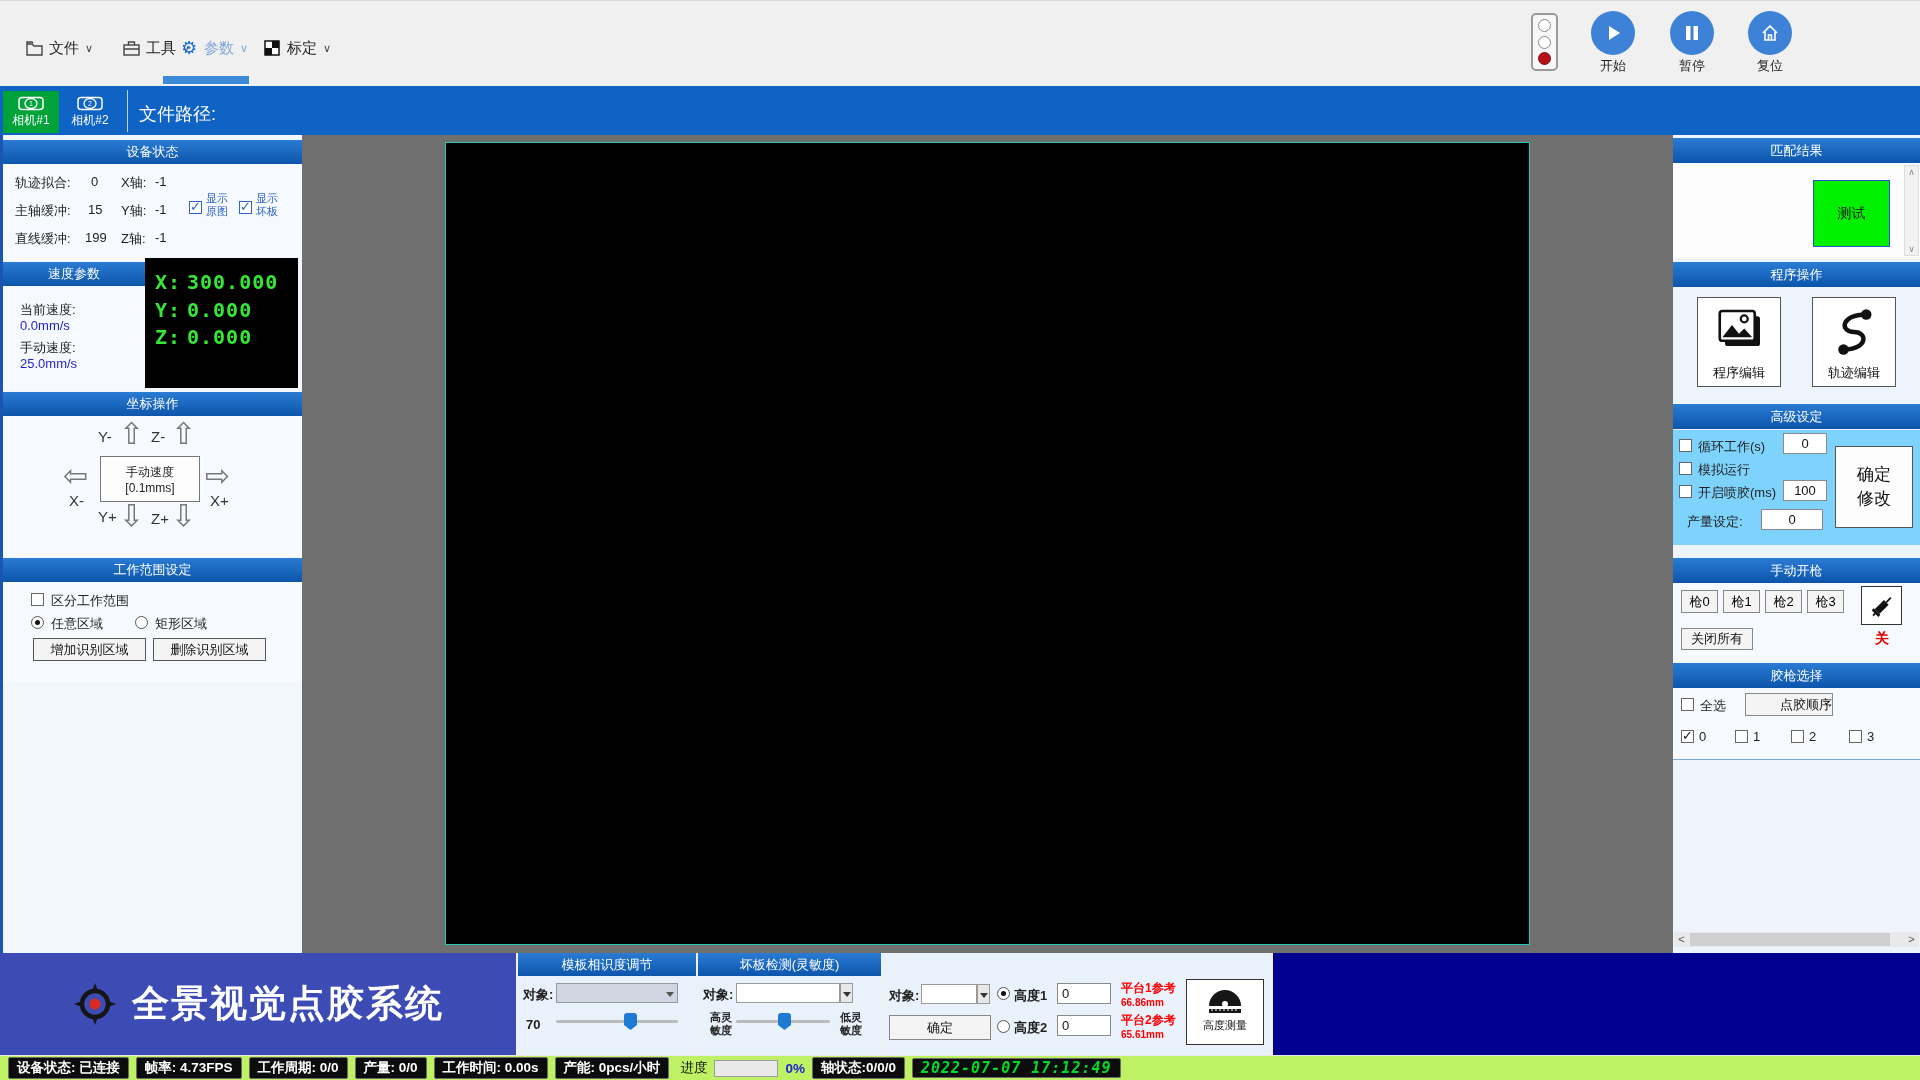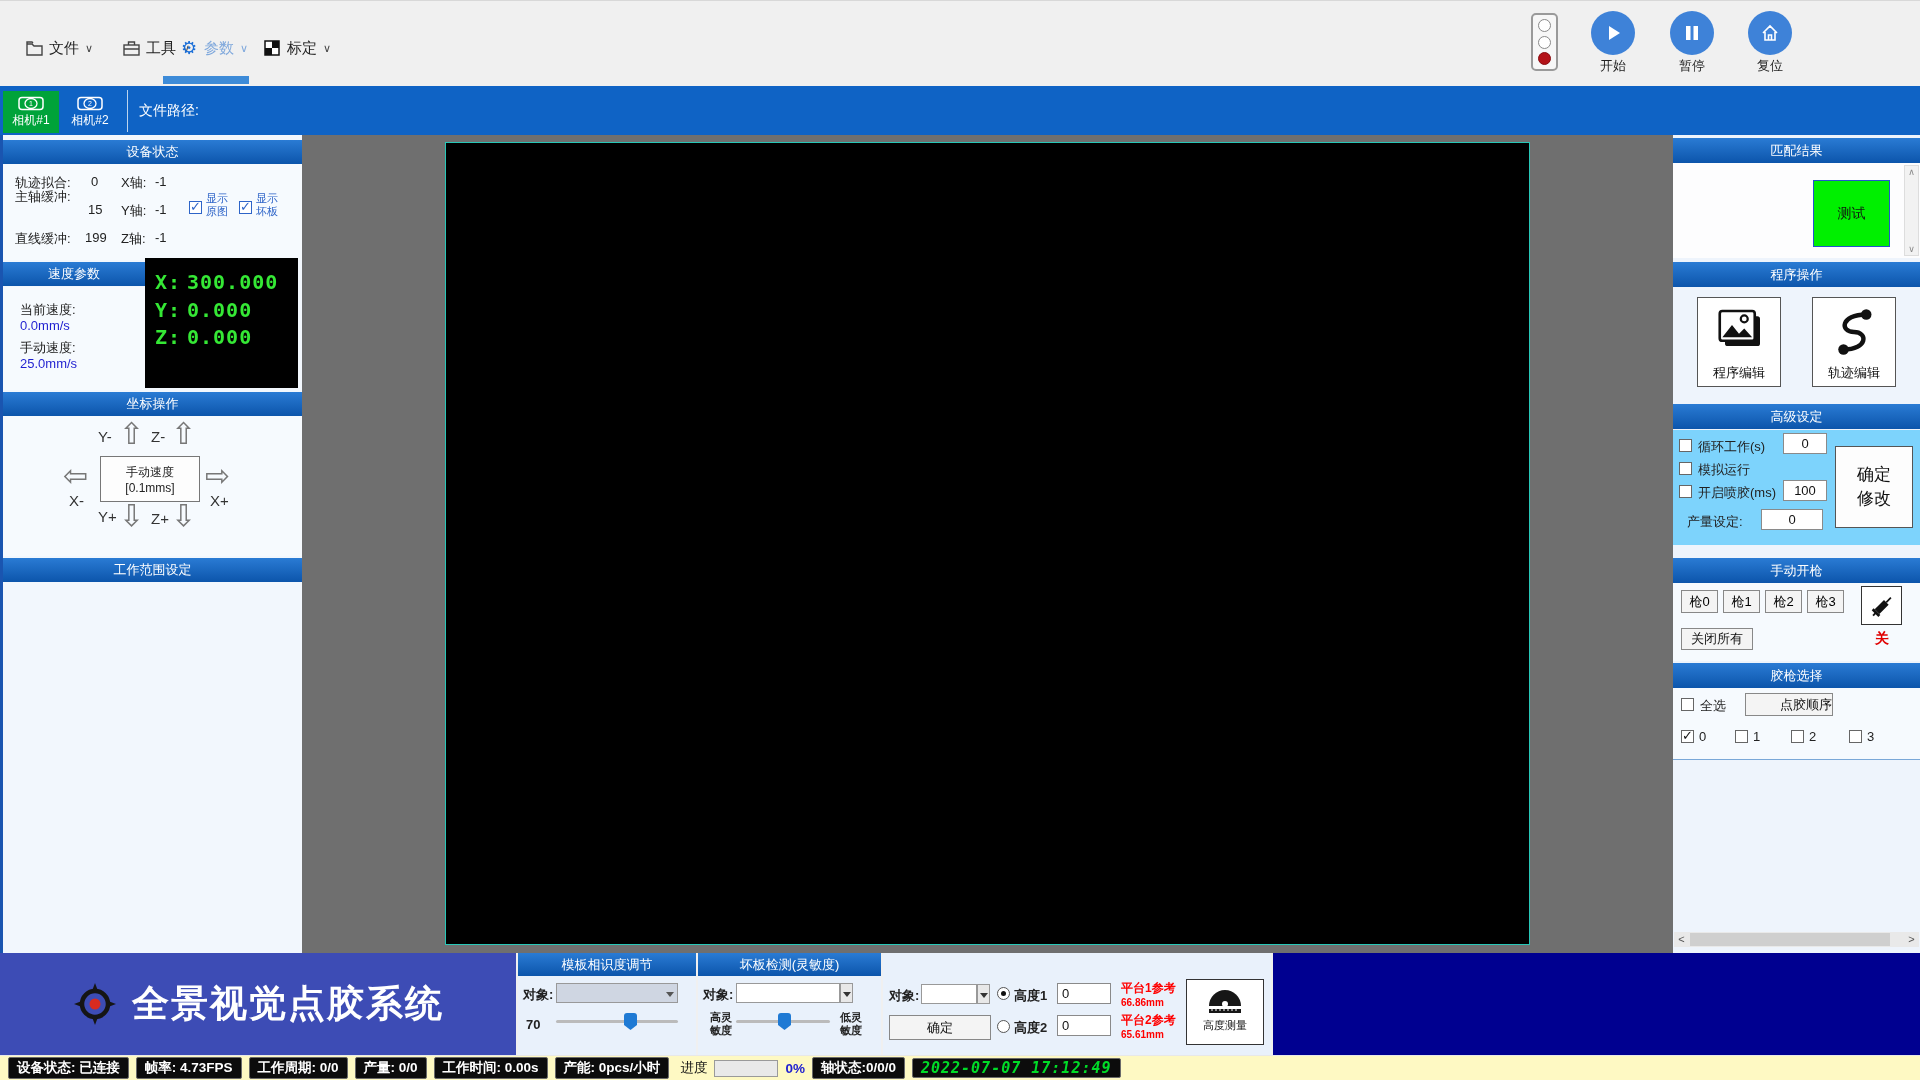--- a/index.html
+++ b/index.html
@@ -23,21 +23,21 @@
 
   .act-btn { position:absolute; top:10px; width:56px; text-align:center; cursor:pointer; }
   .act-circle { width:44px; height:44px; border-radius:50%; background:#3e82d8; margin:0 auto; display:flex; align-items:center; justify-content:center; }
   .act-label { font-size:13px; color:#222; margin-top:2px; }
 
   
   .toolbar { position:absolute; left:0; top:86px; width:1920px; height:49px; background:#0f63c5; }
   .cam-tab { position:absolute; top:5px; height:42px; width:56px; display:flex; flex-direction:column; align-items:center; justify-content:center; gap:1px; color:#fff; font-size:12px; cursor:pointer; }
   .cam-tab.active { background:#00a33a; }
   .tb-sep { position:absolute; left:127px; top:4px; width:1px; height:42px; background:#bcd4ee; }
-  .filepath { position:absolute; left:139px; top:16px; color:#fff; font-size:14px; }
+  .filepath { position:absolute; left:139px; top:16px; color:#fff; font-size:18px; }
 
   
   .main { position:absolute; left:0; top:135px; width:1920px; height:818px; }
 
   
   .lpanel { position:absolute; left:0; top:0; width:302px; height:818px; background:#f2f7fd; border-left:3px solid #1a55b0; }
   .sec-h { background:linear-gradient(#2a7bd4,#0c55ab); color:#fff; font-size:13px; text-align:center; height:24px; line-height:24px; }
   .lsec { position:absolute; left:0; width:299px; }
   .kv-row { position:absolute; font-size:13px; color:#222; }
   .chk { display:inline-block; width:13px; height:13px; border:1px solid #666; background:#fff; position:relative; vertical-align:middle; }
@@ -93,21 +93,21 @@
   .dd-btn { position:absolute; width:13px; height:20px; border:1px solid #999; background:#e8e8e8; cursor:pointer; }
   .dd-btn::after { content:""; position:absolute; left:2px; top:8px; border-left:4px solid transparent; border-right:4px solid transparent; border-top:5px solid #333; }
   .slider { position:absolute; height:17px; cursor:pointer; }
   .slider .track { position:absolute; left:0; right:0; top:7px; height:3px; background:#bbb; border-radius:2px; }
   .slider .sthumb { position:absolute; top:0; width:13px; height:17px; background:#1f7ad4; border-radius:3px 3px 0 0; clip-path:polygon(0 0,100% 0,100% 70%,50% 100%,0 70%); }
   .sens { position:absolute; width:26px; font-size:11px; line-height:13px; font-weight:bold; color:#222; }
   .redref { position:absolute; color:#f00; font-size:12px; font-weight:bold; line-height:13px; }
   .navyfill { flex:1; height:102px; background:#000090; margin-left:2px; }
 
   
-  .statusbar { position:absolute; left:0; top:1055px; width:1920px; height:25px; background:#fef9c3; border-top:1px solid #e8e8e8; display:flex; align-items:center; padding-left:8px; gap:7px; }
+  .statusbar { position:absolute; left:0; top:1055px; width:1920px; height:25px; background:#bef264; border-top:1px solid #e8e8e8; display:flex; align-items:center; padding-left:8px; gap:7px; }
   .sbox { background:#0c0c0c; border:1px solid #6a6a6a; border-radius:2px; color:#fff; font-size:13.5px; font-weight:bold; padding:1px 8px; white-space:nowrap; }
   .progress-label { color:#111; font-size:13.5px; margin-left:4px; }
   .progress-track { width:64px; height:17px; background:#e9e9e9; border:1px solid #9a9a9a; }
   .progress-pct { color:#2020d0; font-size:13.5px; font-weight:bold; }
   .clockbox { background:#0c0c0c; border:1px solid #6a6a6a; border-radius:2px; color:#00dc28; font-size:15px; font-weight:bold; font-style:italic; font-family:"DejaVu Sans Mono","Liberation Mono",monospace; padding:0 8px; letter-spacing:1px; }
 </style>
 </head>
 <body>
 
 <div id="app">
@@ -209,21 +209,21 @@
     <div class="lpanel">
 
       <div class="lsec" style="top:5px;">
         <div class="sec-h">设备状态</div>
         <div style="position:relative; height:96px; background:#f6fafe;">
           <span class="kv-row" style="left:12px; top:10px;">轨迹拟合:</span>
           <span class="kv-row" style="left:88px; top:10px;">0</span>
           <span class="kv-row" style="left:118px; top:10px;">X轴:</span>
           <span class="kv-row" style="left:152px; top:10px;">-1</span>
 
-          <span class="kv-row" style="left:12px; top:24px;">主轴缓冲:</span>
+          <span class="kv-row" style="left:12px; top:38px;">主轴缓冲:</span>
           <span class="kv-row" style="left:85px; top:38px;">15</span>
           <span class="kv-row" style="left:118px; top:38px;">Y轴:</span>
           <span class="kv-row" style="left:152px; top:38px;">-1</span>
 
           <span class="kv-row" style="left:12px; top:66px;">直线缓冲:</span>
           <span class="kv-row" style="left:82px; top:66px;">199</span>
           <span class="kv-row" style="left:118px; top:66px;">Z轴:</span>
           <span class="kv-row" style="left:152px; top:66px;">-1</span>
 
           <span class="chk blue checked" style="position:absolute; left:186px; top:37px;"></span>
@@ -277,20 +277,32 @@
 
           <span class="jog-label" style="left:95px;  top:92px;">Y+</span>
           <span class="jog-arrow" style="left:116px; top:86px;">⇩</span>
           <span class="jog-label" style="left:148px; top:94px;">Z+</span>
           <span class="jog-arrow" style="left:168px; top:86px;">⇩</span>
         </div>
       </div>
 
       <div class="lsec" style="top:423px;">
         <div class="sec-h">工作范围设定</div>
+        <div style="position:relative; height:100px; background:#f6fafe;">
+          <span class="chk" style="position:absolute; left:28px; top:11px;"></span>
+          <span class="kv-row" style="left:48px; top:10px;">区分工作范围</span>
+
+          <span class="radio sel" style="position:absolute; left:28px; top:34px;"></span>
+          <span class="kv-row" style="left:48px; top:33px;">任意区域</span>
+          <span class="radio" style="position:absolute; left:132px; top:34px;"></span>
+          <span class="kv-row" style="left:152px; top:33px;">矩形区域</span>
+
+          <div class="wr-btn" style="left:30px; top:56px;">增加识别区域</div>
+          <div class="wr-btn" style="left:150px; top:56px;">删除识别区域</div>
+        </div>
       </div>
     </div>
 
     <div class="center">
       <div class="camview"></div>
     </div>
 
     <div class="rpanel">
 
       <div class="rsec-h" style="top:3px;">匹配结果</div>

